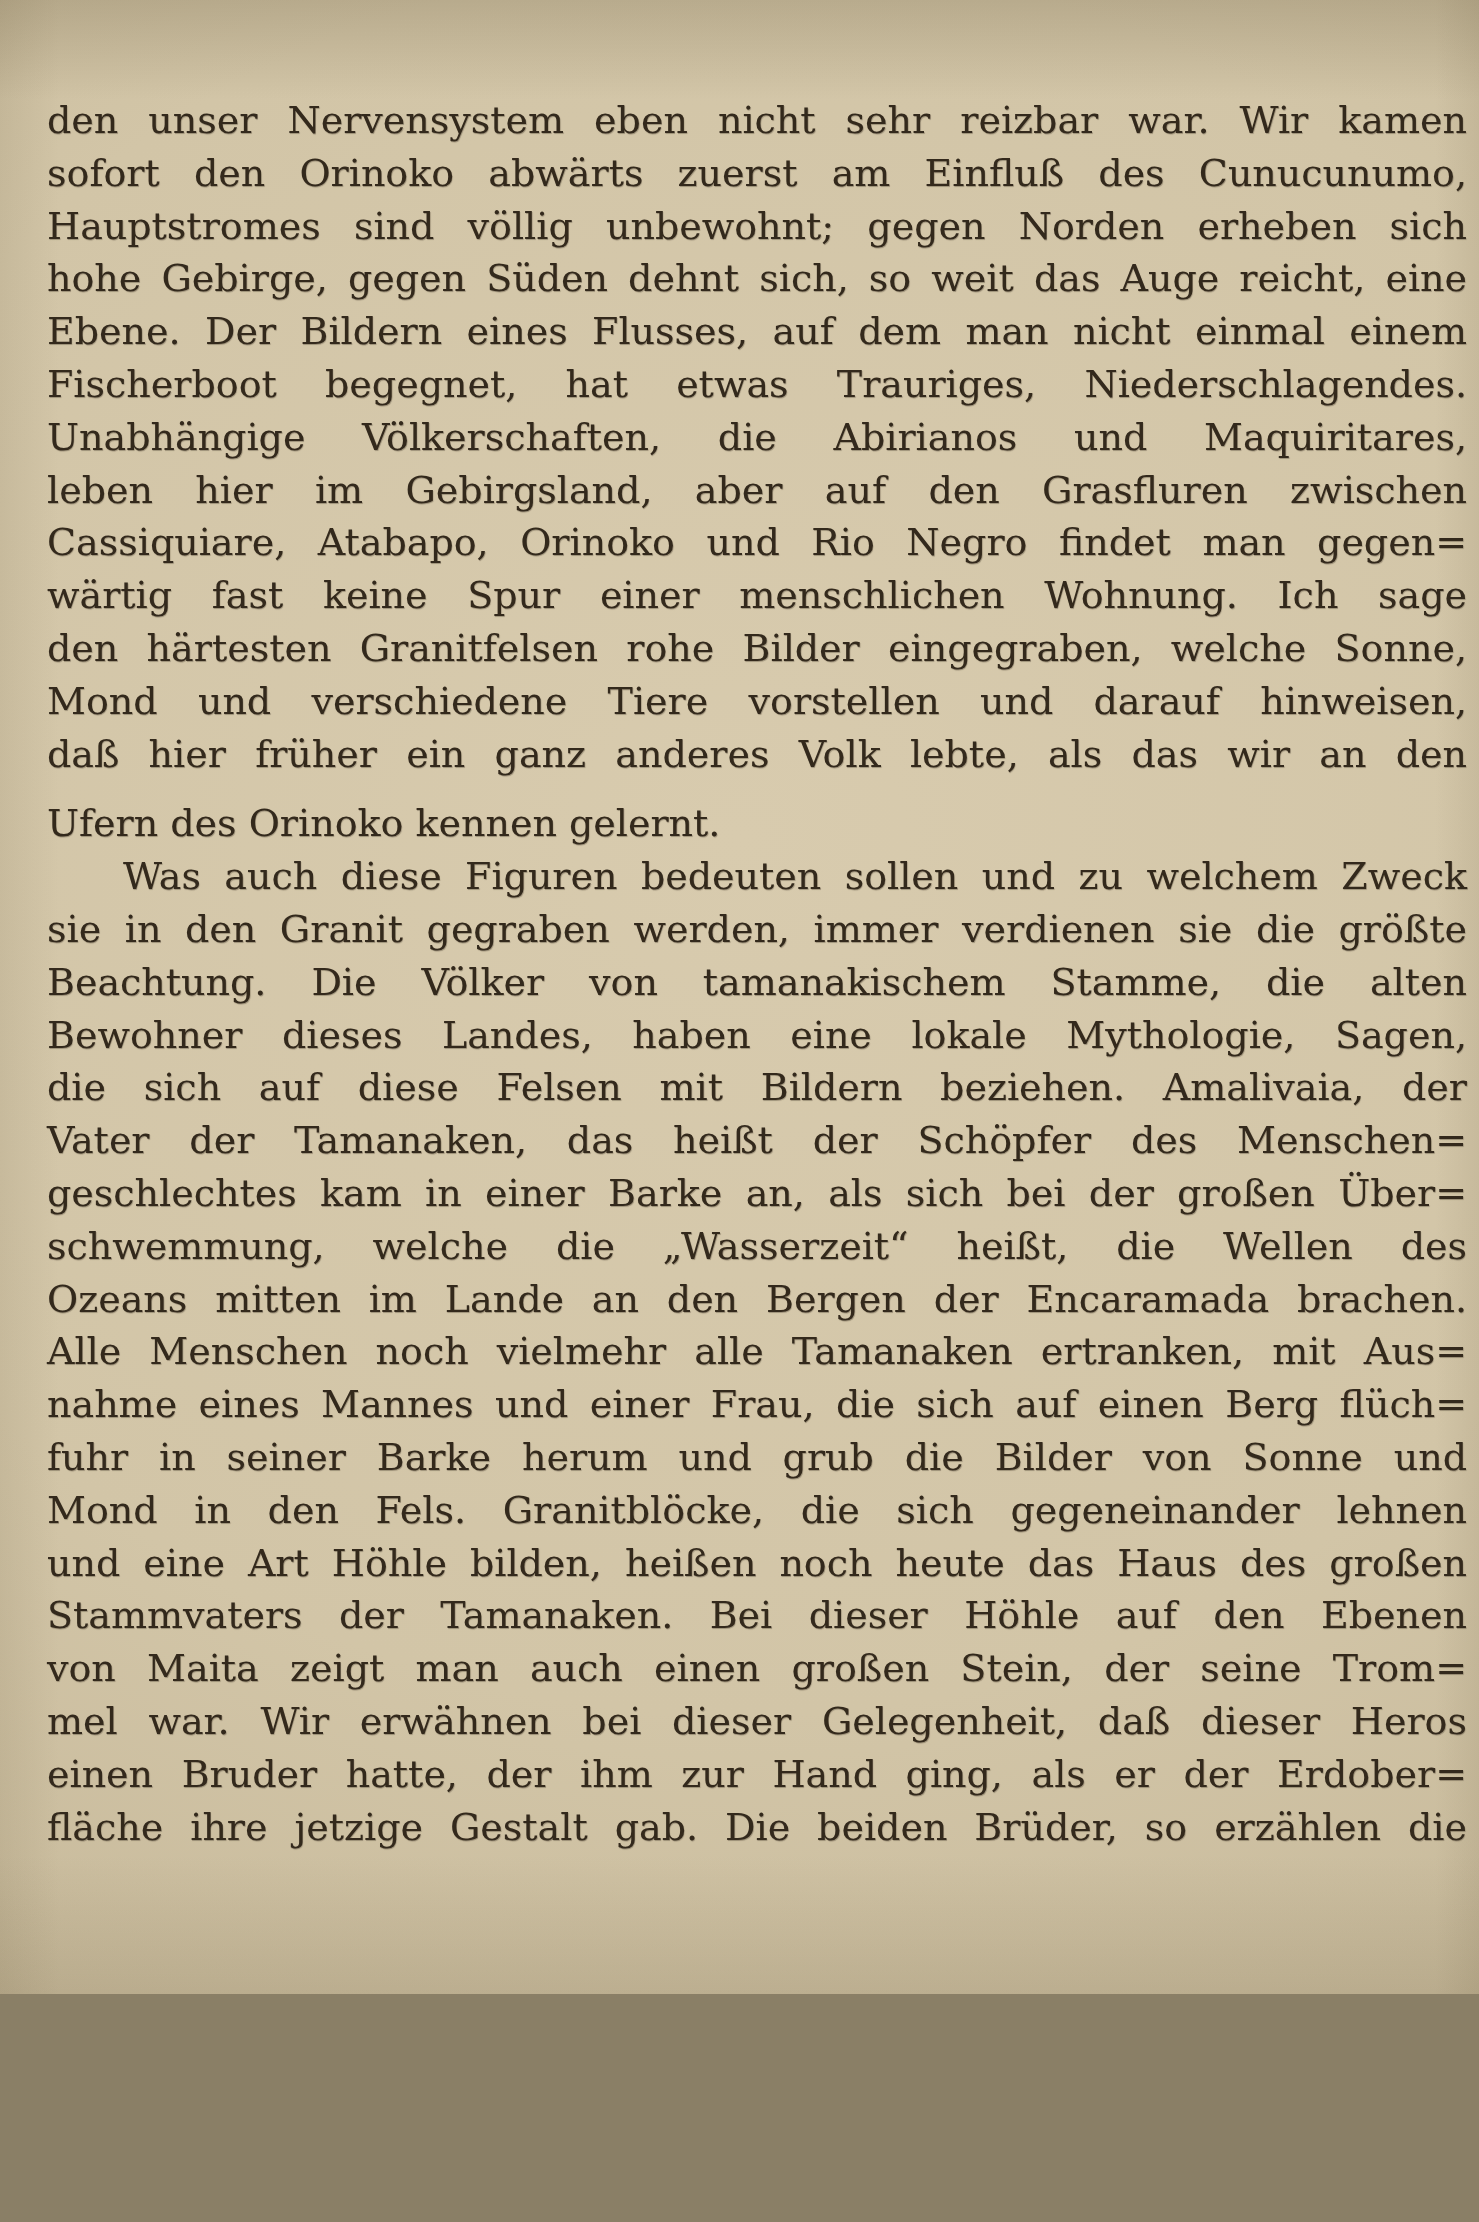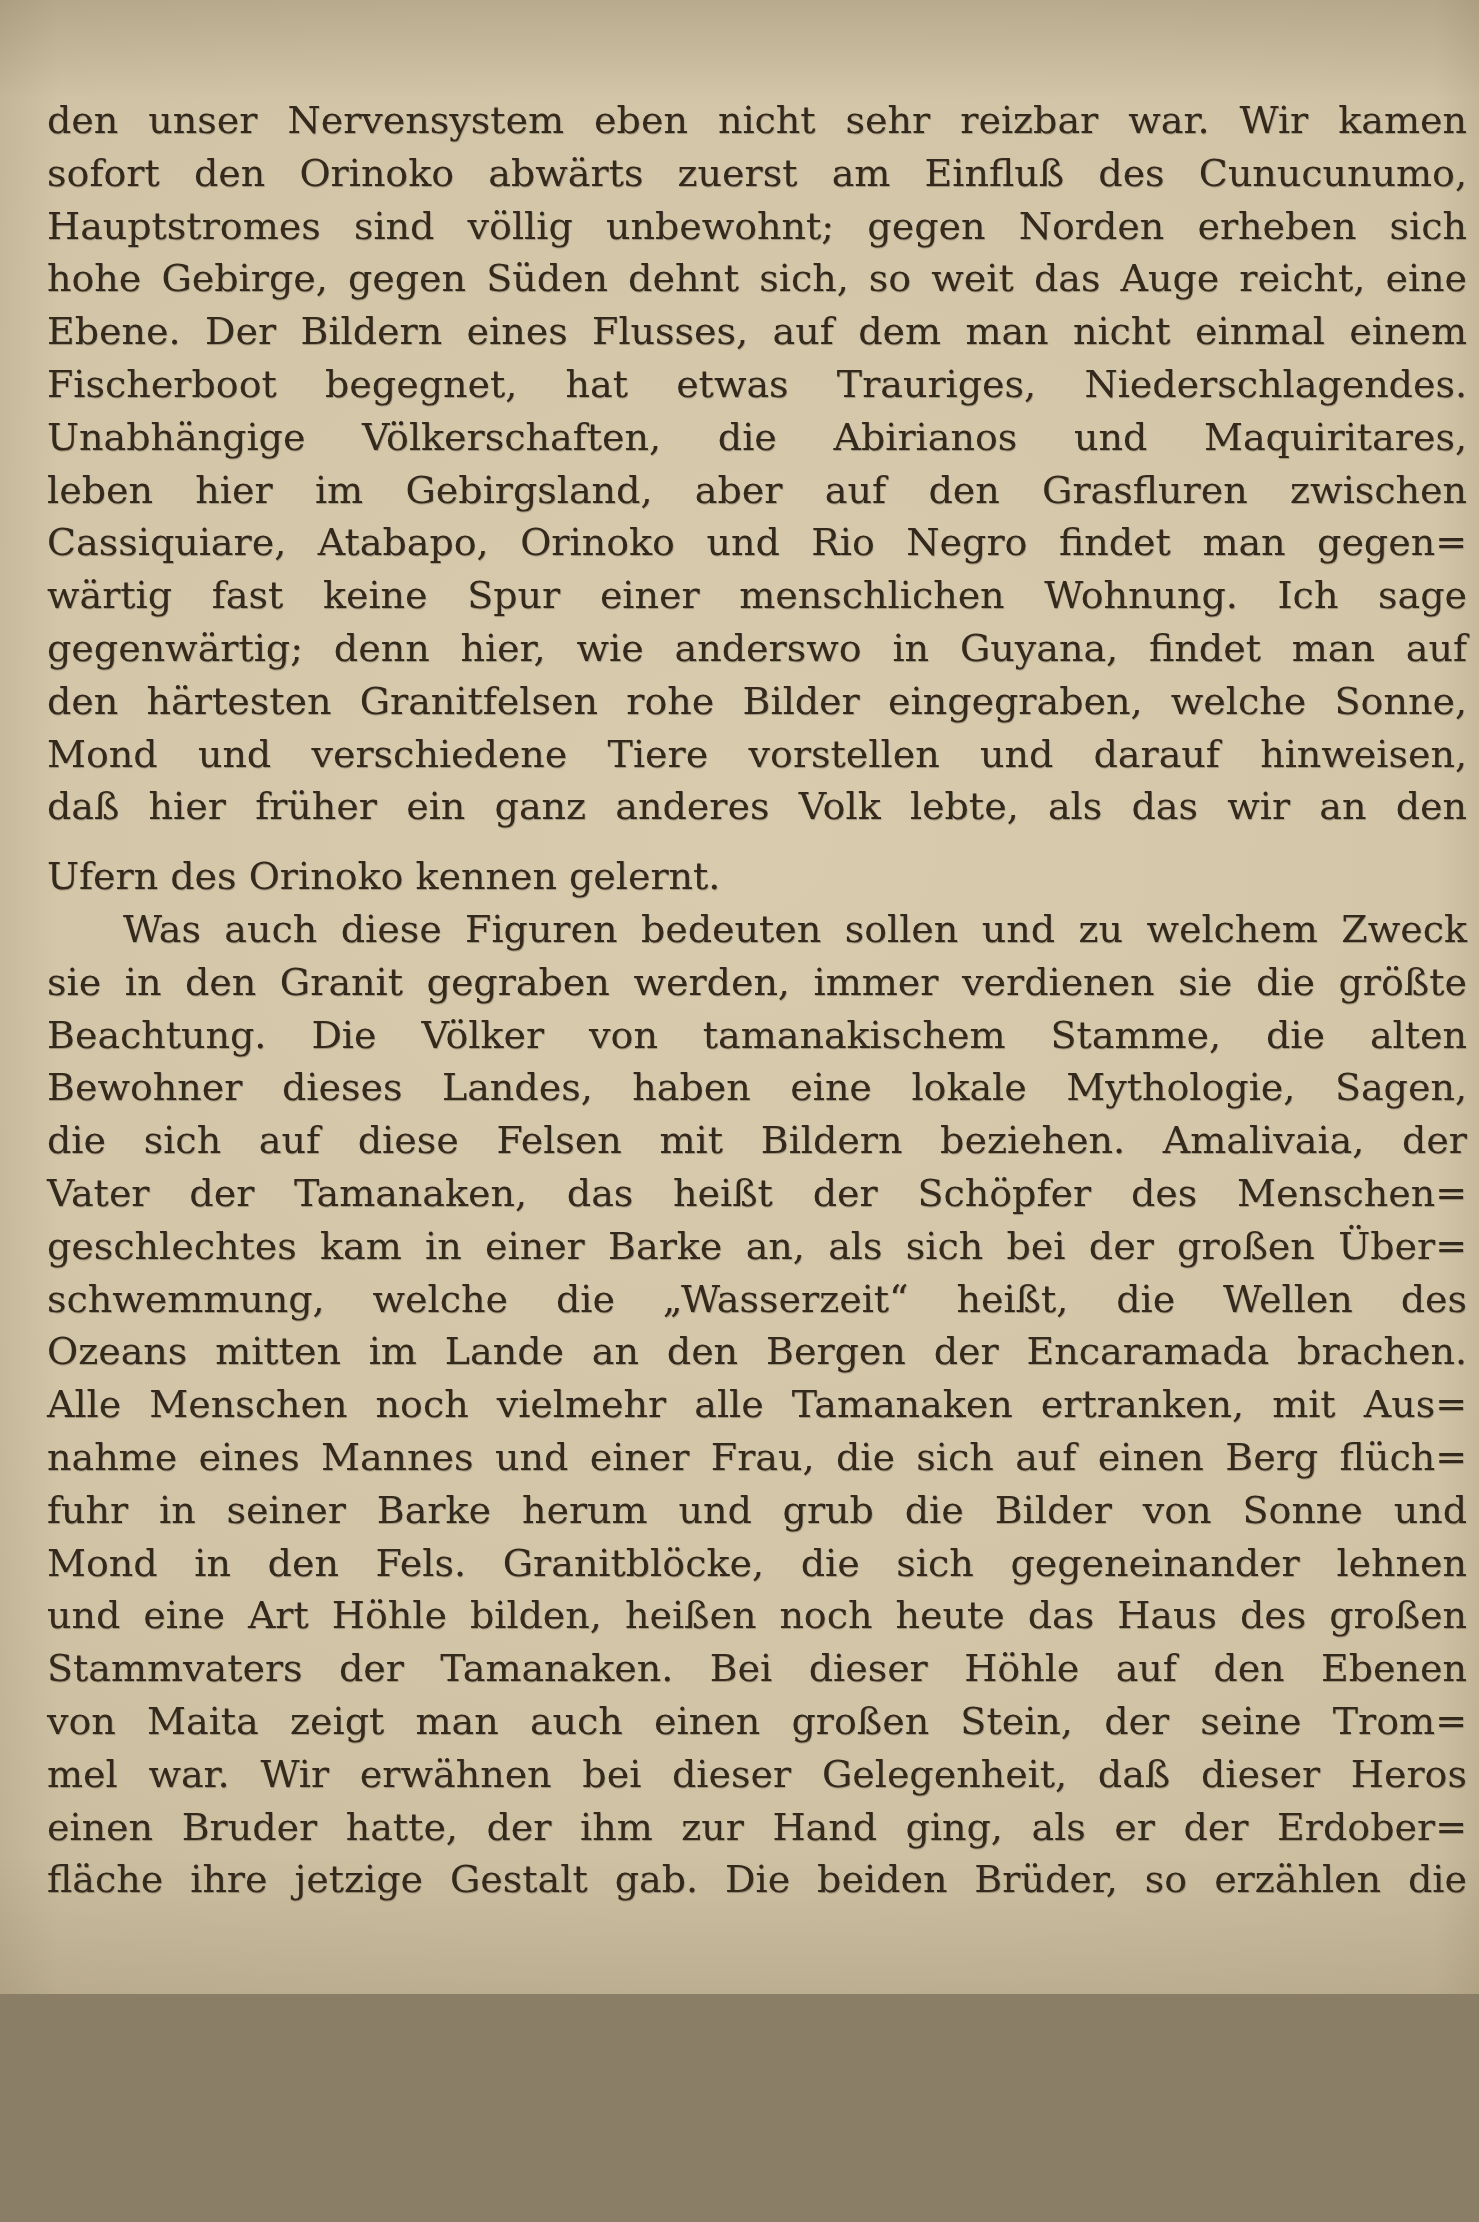--- a/index.html
+++ b/index.html
@@ -57,21 +57,20 @@
         <div class="line">den unser Nervensystem eben nicht sehr reizbar war. Wir kamen</div>
         <div class="line">sofort den Orinoko abwärts zuerst am Einfluß des Cunucunumo,</div>
         <div class="line">Hauptstromes sind völlig unbewohnt; gegen Norden erheben sich</div>
         <div class="line">hohe Gebirge, gegen Süden dehnt sich, so weit das Auge reicht, eine</div>
         <div class="line">Ebene. Der Bildern eines Flusses, auf dem man nicht einmal einem</div>
         <div class="line">Fischerboot begegnet, hat etwas Trauriges, Niederschlagendes.</div>
         <div class="line">Unabhängige Völkerschaften, die Abirianos und Maquiritares,</div>
         <div class="line">leben hier im Gebirgsland, aber auf den Grasfluren zwischen</div>
         <div class="line">Cassiquiare, Atabapo, Orinoko und Rio Negro findet man gegen=</div>
         <div class="line">wärtig fast keine Spur einer menschlichen Wohnung. Ich sage</div>
-        <div class="line">gegenwärtig; denn hier, wie anderswo in Guyana, findet man auf</div>
         <div class="line">den härtesten Granitfelsen rohe Bilder eingegraben, welche Sonne,</div>
         <div class="line">Mond und verschiedene Tiere vorstellen und darauf hinweisen,</div>
         <div class="line">daß hier früher ein ganz anderes Volk lebte, als das wir an den</div>
         <div class="line end">Ufern des Orinoko kennen gelernt.</div>
       </div>
       <div class="paragraph">
         <div class="line indent">Was auch diese Figuren bedeuten sollen und zu welchem Zweck</div>
         <div class="line">sie in den Granit gegraben werden, immer verdienen sie die größte</div>
         <div class="line">Beachtung. Die Völker von tamanakischem Stamme, die alten</div>
         <div class="line">Bewohner dieses Landes, haben eine lokale Mythologie, Sagen,</div>

